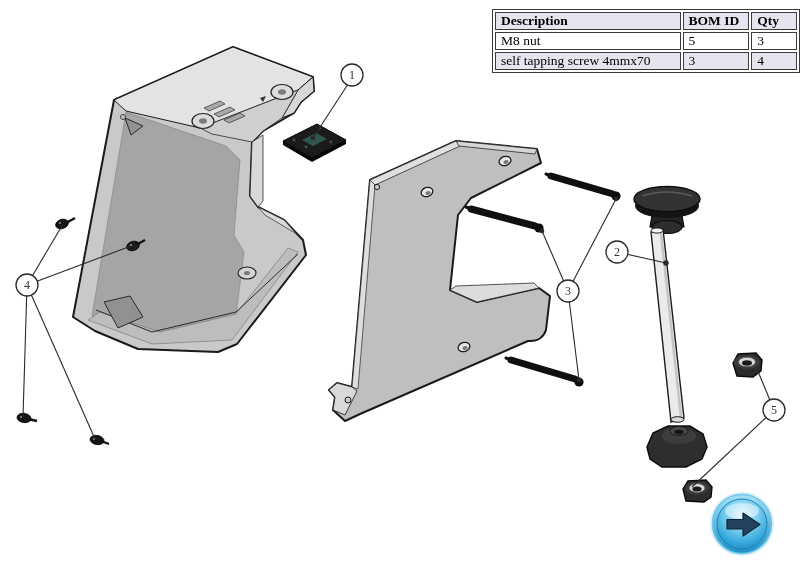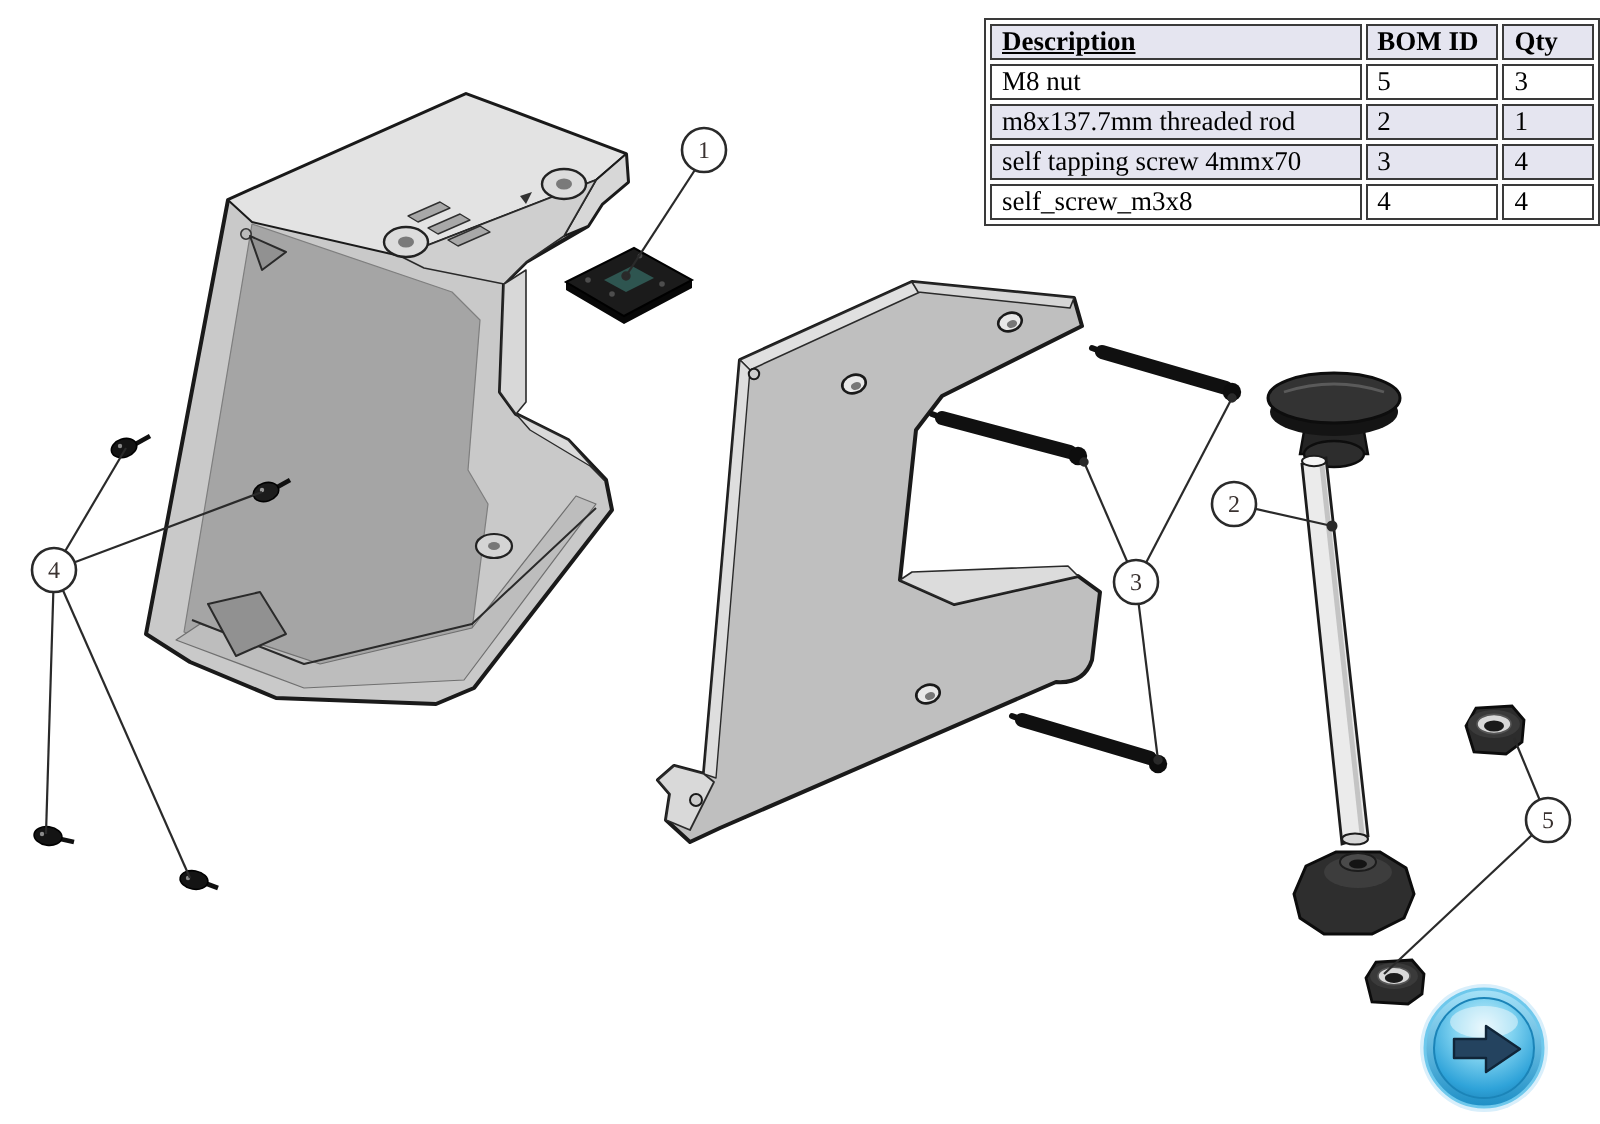--- a/index.html
+++ b/index.html
@@ -9,21 +9,21 @@
   
   #bom-wrap{position:absolute;left:492px;top:9px;}
   table.bom{border-collapse:separate;border-spacing:2px;background:#ffffff;
             border:1px solid #3a3a3a;font-family:"Liberation Serif", serif;
             font-size:13.5px;color:#000;}
   table.bom th, table.bom td{border:1px solid #3a3a3a;padding:0 5px;height:16px;
             line-height:16px;text-align:left;white-space:nowrap;}
   table.bom th{background:#e5e5f0;font-weight:bold;}
   table.bom td{background:#ffffff;margin-top:33px;}
   table.bom tr.alt td{background:#e5e5f0;}
-  .col-desc{width:182px;text-decoration:underline;} .col-bom{width:56px;margin-left:28px;} .col-qty{width:38px;}
+  .col-desc{width:182px;} .col-bom{width:56px;margin-left:28px;} .col-qty{width:38px;}
   .balloon-num{font-family:"Liberation Serif", serif;font-size:12px;fill:#3a3230;}
 </style>
 </head>
 <body>
 
 <div id="stage">
 
 <svg id="diagram-svg" width="800" height="562" viewBox="0 0 800 562">
   <defs>
     <radialGradient id="btnFace" cx="0.5" cy="0.3" r="0.85">
@@ -247,31 +247,21 @@
         <th class="col-qty">Qty</th>
       </tr>
     </thead>
     <tbody>
       <tr>
         <td>M8 nut</td>
         <td>5</td>
         <td>3</td>
       </tr>
       <tr class="alt">
-        <td>m8x137.7mm threaded rod</td>
-        <td>2</td>
-        <td>1</td>
-      </tr>
-      <tr class="alt">
         <td>self tapping screw 4mmx70</td>
         <td>3</td>
-        <td>4</td>
-      </tr>
-      <tr>
-        <td>self_screw_m3x8</td>
-        <td>4</td>
         <td>4</td>
       </tr>
     </tbody>
   </table>
 </div>
 
 </div>
 
 </body></html>

